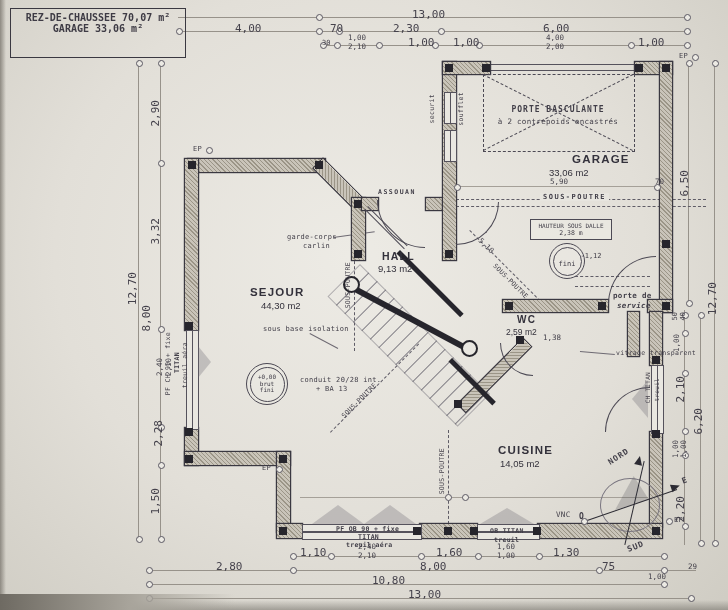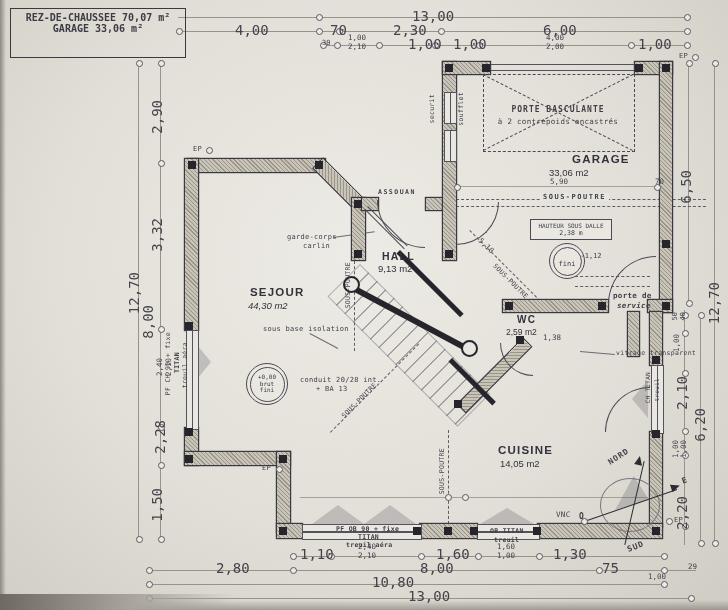--- a/index.html
+++ b/index.html
@@ -13,21 +13,21 @@
   
   .wd{position:absolute;background:#26252c;z-index:3;}
   .pt{position:absolute;width:8px;height:8px;background:#26252c;z-index:6;}
   .winh{position:absolute;height:14px;background:linear-gradient(to bottom,#e9e7e1 42%,#55525c 42%,#55525c 56%,#e9e7e1 56%);border:1px solid #55525c;z-index:4;}
   .winv{position:absolute;width:11px;background:linear-gradient(to right,#e9e7e1 42%,#55525c 42%,#55525c 56%,#e9e7e1 56%);border:1px solid #55525c;z-index:4;}
   .lh{position:absolute;height:0;border-top:1px solid #97928a;z-index:1;}
   .lv{position:absolute;width:0;border-left:1px solid #97928a;z-index:1;}
   .dh{position:absolute;height:0;border-top:1.2px dashed #5f5c66;z-index:1;}
   .dv{position:absolute;width:0;border-left:1.2px dashed #5f5c66;z-index:1;}
   .tk{position:absolute;width:5px;height:5px;border:1px solid #5a5762;border-radius:50%;background:#eceae4;z-index:5;}
-  .dm{position:absolute;font-size:14px;z-index:8;white-space:nowrap;color:#45424c;}
+  .dm{position:absolute;font-size:11px;z-index:8;white-space:nowrap;color:#45424c;}
   .s7{font-size:7px;} .s75{font-size:7.5px;}
   .vt{writing-mode:vertical-rl;transform:rotate(180deg);}
   .an{position:absolute;font-size:7px;letter-spacing:.3px;z-index:8;white-space:nowrap;color:#413e48;}
   .rn{position:absolute;font-family:"Liberation Sans",sans-serif;font-weight:bold;font-size:11.5px;letter-spacing:1.2px;color:#33313b;z-index:8;white-space:nowrap;}
   .ra{position:absolute;font-family:"Liberation Sans",sans-serif;font-size:9.5px;color:#33313b;z-index:8;white-space:nowrap;}
   .arc{position:absolute;z-index:4;}
   .arc-tr{border-left:1.1px solid #4c4954;border-bottom:1.1px solid #4c4954;border-radius:0 0 0 100%;}
   .arc-tl{border-right:1.1px solid #4c4954;border-bottom:1.1px solid #4c4954;border-radius:0 0 100% 0;}
   .arc-br{border-top:1.1px solid #4c4954;border-left:1.1px solid #4c4954;border-radius:100% 0 0 0;}
   .tri{position:absolute;width:0;height:0;opacity:.3;z-index:4;}
@@ -277,21 +277,21 @@
   <div class="dv" style="left:448px;top:430px;height:94px;"></div>
   <div class="an vt" style="left:438px;top:448px;font-size:6.5px;">SOUS-POUTRE</div>
   <div class="abs rm45" style="left:330px;top:432px;width:125px;height:0;border-top:1.2px dashed #5f5c66;z-index:1;"></div>
   <div class="an rm45" style="left:340px;top:414px;font-size:6.5px;">SOUS-POUTRE</div>
   <div class="abs r45" style="left:470px;top:230px;width:110px;height:0;border-top:1.2px dashed #5f5c66;z-index:1;"></div>
   <div class="an r45" style="left:497px;top:262px;font-size:6.5px;">SOUS-POUTRE</div>
   <div class="dh" style="left:575px;top:276px;width:75px;"></div>
   <div class="dh" style="left:575px;top:286px;width:75px;"></div>
 
   <div class="rn" style="left:250px;top:286px;">SEJOUR</div>
-  <div class="ra" style="left:248px;top:300px;font-style:italic;">44,30 m2</div>
+  <div class="ra" style="left:261px;top:300px;">44,30 m2</div>
   <div class="rn" style="left:382px;top:250px;font-size:10.5px;">HALL</div>
   <div class="ra" style="left:378px;top:263px;">9,13 m2</div>
   <div class="rn" style="left:572px;top:153px;">GARAGE</div>
   <div class="ra" style="left:549px;top:167px;">33,06 m2</div>
   <div class="rn" style="left:517px;top:314px;font-size:10px;">WC</div>
   <div class="ra" style="left:506px;top:327px;font-size:8.5px;">2,59 m2</div>
   <div class="rn" style="left:498px;top:444px;">CUISINE</div>
   <div class="ra" style="left:500px;top:458px;">14,05 m2</div>
 
   <div class="box" style="left:530px;top:219px;width:80px;height:19px;">

